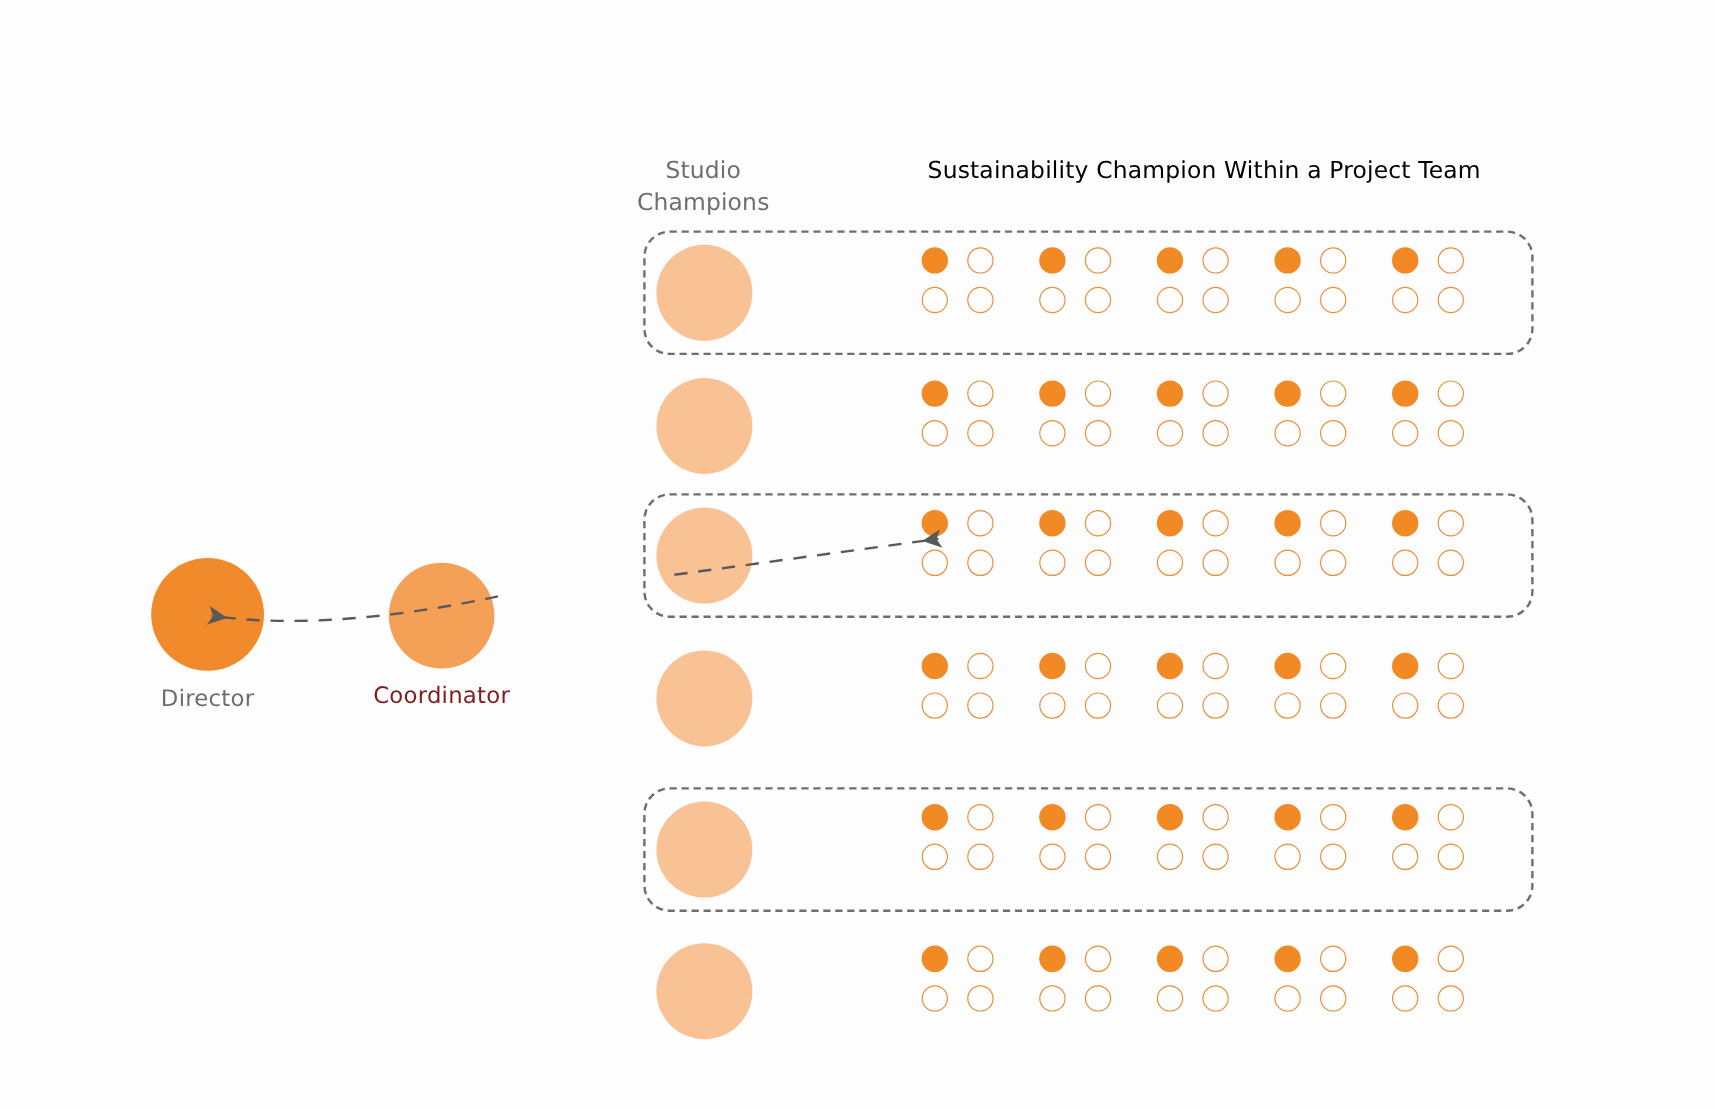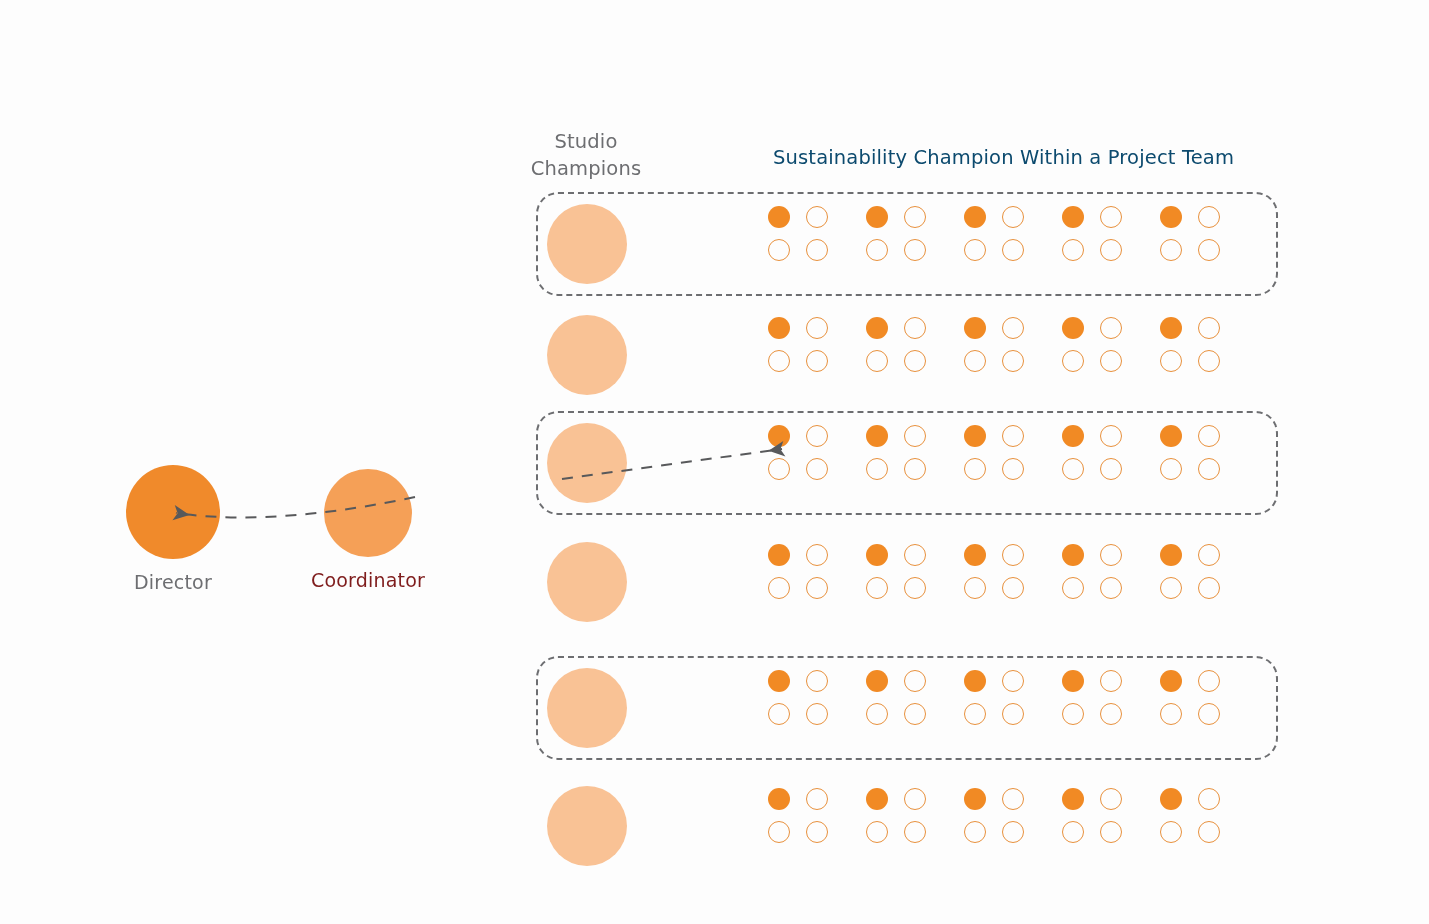--- a/index.html
+++ b/index.html
@@ -123,21 +123,21 @@
   }
 </style>
 </head>
 <body style="width: 1429px; height: 924px; background: rgb(253, 253, 253);">
 
 <div id="diagram-root">
 
   <div class="col-header center" style="left: 506px; top: 128px; width: 160px; color: rgb(109, 110, 113);">Studio
 Champions</div>
 
-  <div class="col-header" style="left: 773px; top: 144px; color: #0c4a6e;">Sustainability Champion Within a Project Team</div>
+  <div class="col-header" style="left: 773px; top: 128px; color: #000000;">Sustainability Champion Within a Project Team</div>
 
   <div class="role-node" id="role-director" style="left: 126px; top: 465px; width: 94px; height: 94px;">
     <div class="role-circle" style="width: 94px; height: 94px; background: rgb(240, 138, 43);"></div>
     <div class="role-label" style="top: 106px; color: rgb(109, 110, 113);">Director</div>
   </div>
 
   <div class="role-node" id="role-coordinator" style="left: 324px; top: 469px; width: 88px; height: 88px;">
     <div class="role-circle" style="width: 88px; height: 88px; background: rgb(245, 160, 87);"></div>
     <div class="role-label" style="top: 100px; color: #7f1d1d;">Coordinator</div>
   </div>

